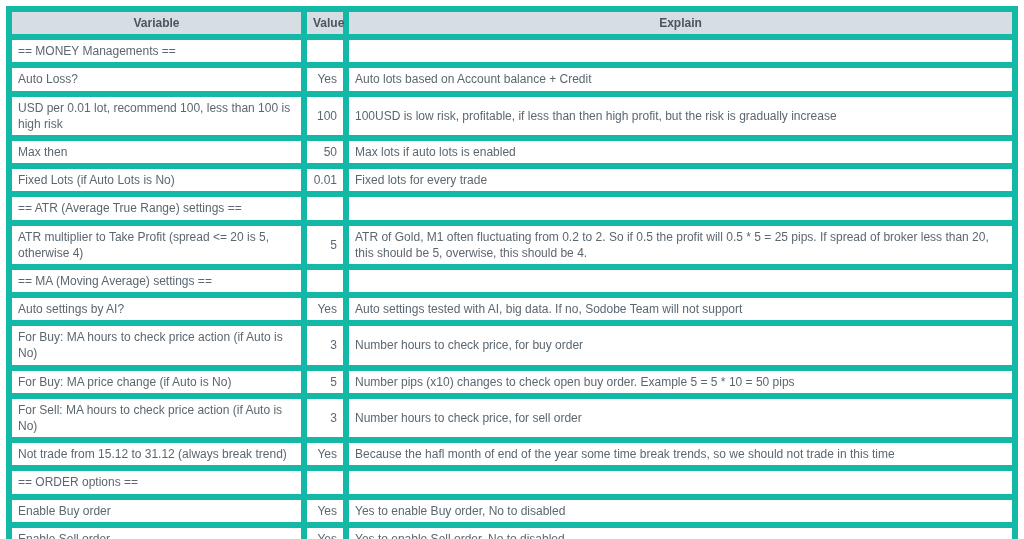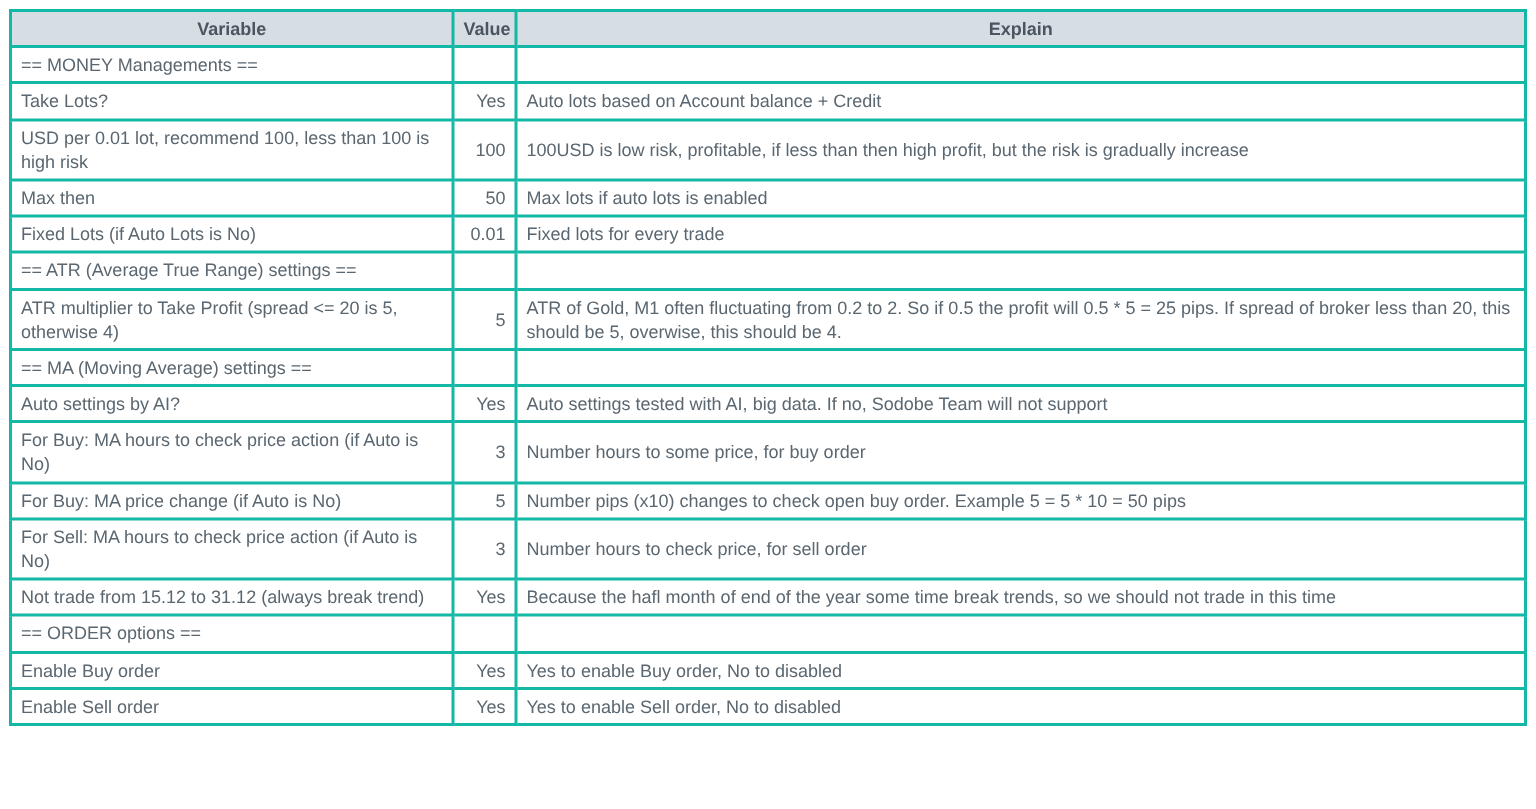--- a/index.html
+++ b/index.html
@@ -17,21 +17,21 @@
   }
   table {
     border-collapse: collapse;
     width: 100%;
     table-layout: fixed;
   }
   col.col-var   { width: 295px; }
   col.col-val   { width: 42px;  }
   col.col-exp   {  }
   th, td {
-    border: 2px solid #14b8a6;
+    border: 6px solid #14b8a6;
     padding: 3px 6px;
     text-align: left;
     vertical-align: middle;
     line-height: 1.35;
   }
   th {
     background: #d6dde3;
     color: #4a5560;
     font-weight: bold;
     text-align: center;
@@ -58,21 +58,21 @@
       <th>Explain</th>
     </tr>
   </thead>
   <tbody id="tbody">
       <tr>
         <td class="var">== MONEY Managements ==</td>
         <td class="val"></td>
         <td class="exp"></td>
       </tr>
       <tr>
-        <td class="var">Take Lots?</td>
+        <td class="var">Auto Loss?</td>
         <td class="val">Yes</td>
         <td class="exp">Auto lots based on Account balance + Credit</td>
       </tr>
       <tr>
         <td class="var">USD per 0.01 lot, recommend 100, less than 100 is high risk</td>
         <td class="val">100</td>
         <td class="exp">100USD is low risk, profitable, if less than then high profit, but the risk is gradually increase</td>
       </tr>
       <tr>
         <td class="var">Max then</td>
@@ -100,21 +100,21 @@
         <td class="exp"></td>
       </tr>
       <tr>
         <td class="var">Auto settings by AI?</td>
         <td class="val">Yes</td>
         <td class="exp">Auto settings tested with AI, big data. If no, Sodobe Team will not support</td>
       </tr>
       <tr>
         <td class="var"> For Buy: MA hours to check price action (if Auto is No)</td>
         <td class="val">3</td>
-        <td class="exp">Number hours to some price, for buy order</td>
+        <td class="exp">Number hours to check price, for buy order</td>
       </tr>
       <tr>
         <td class="var"> For Buy: MA price change (if Auto is No)</td>
         <td class="val">5</td>
         <td class="exp">Number pips (x10) changes to check open buy order. Example 5 = 5 * 10 = 50 pips</td>
       </tr>
       <tr>
         <td class="var"> For Sell: MA hours to check price action (if Auto is No)</td>
         <td class="val">3</td>
         <td class="exp">Number hours to check price, for sell order</td>

